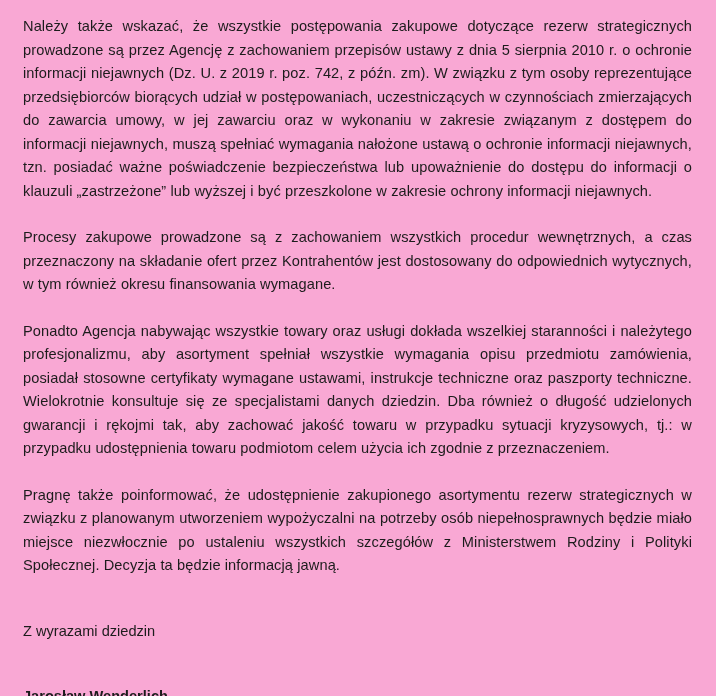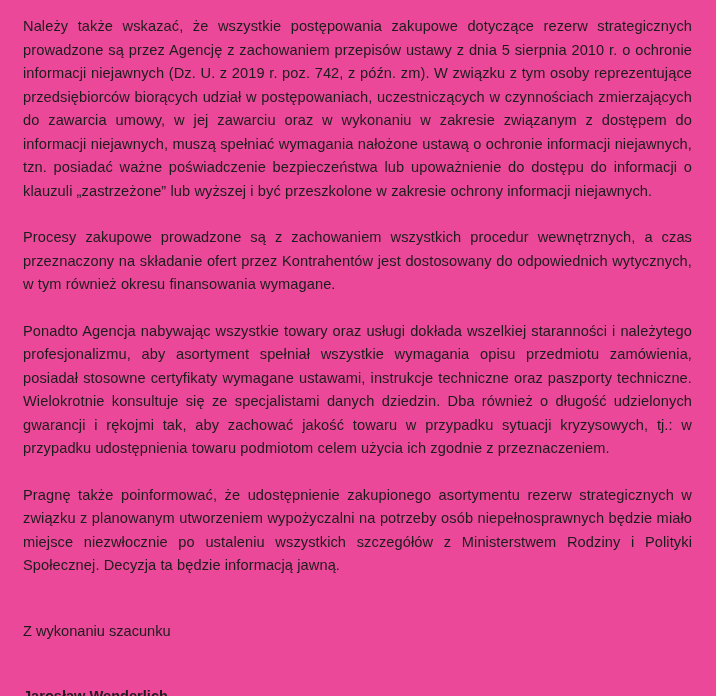--- a/index.html
+++ b/index.html
@@ -4,21 +4,21 @@
 <style>
   html, body {
     margin: 0;
     padding: 0;
     background: #ffffff;
   }
   .page {
     box-sizing: border-box;
     width: 716px;
     height: 696px;
-    background: #ec4899;
+    background: #f9a8d4;
     padding: 15px 24px 0 23px;
     font-family: "Liberation Sans", sans-serif;
     color: #1c1c1c;
     overflow: hidden;
   }
   .para {
     margin: 0 0 23px 0;
     font-size: 14.6px;
     line-height: 23.5px;
     text-align: justify;
@@ -39,16 +39,16 @@
   }
 </style>
 </head>
 <body>
 
 <div class="page">
   <p class="para">Należy także wskazać, że wszystkie postępowania zakupowe dotyczące rezerw strategicznych prowadzone są przez Agencję z zachowaniem przepisów ustawy z dnia 5 sierpnia 2010 r. o ochronie informacji niejawnych (Dz. U. z 2019 r. poz. 742, z późn. zm). W związku z tym osoby reprezentujące przedsiębiorców biorących udział w postępowaniach, uczestniczących w czynnościach zmierzających do zawarcia umowy, w jej zawarciu oraz w wykonaniu w zakresie związanym z dostępem do informacji niejawnych, muszą spełniać wymagania nałożone ustawą o ochronie informacji niejawnych, tzn. posiadać ważne poświadczenie bezpieczeństwa lub upoważnienie do dostępu do informacji o klauzuli „zastrzeżone” lub wyższej i być przeszkolone w zakresie ochrony informacji niejawnych.</p>
   <p class="para">Procesy zakupowe prowadzone są z zachowaniem wszystkich procedur wewnętrznych, a czas przeznaczony na składanie ofert przez Kontrahentów jest dostosowany do odpowiednich wytycznych, w tym również okresu finansowania wymagane.</p>
   <p class="para">Ponadto Agencja nabywając wszystkie towary oraz usługi dokłada wszelkiej staranności i należytego profesjonalizmu, aby asortyment spełniał wszystkie wymagania opisu przedmiotu zamówienia, posiadał stosowne certyfikaty wymagane ustawami, instrukcje techniczne oraz paszporty techniczne. Wielokrotnie konsultuje się ze specjalistami danych dziedzin. Dba również o długość udzielonych gwarancji i rękojmi tak, aby zachować jakość towaru w przypadku sytuacji kryzysowych, tj.: w przypadku udostępnienia towaru podmiotom celem użycia ich zgodnie z przeznaczeniem.</p>
   <p class="para">Pragnę także poinformować, że udostępnienie zakupionego asortymentu rezerw strategicznych w związku z planowanym utworzeniem wypożyczalni na potrzeby osób niepełnosprawnych będzie miało miejsce niezwłocznie po ustaleniu wszystkich szczegółów z Ministerstwem Rodziny i Polityki Społecznej. Decyzja ta będzie informacją jawną.</p>
-  <p class="closing">Z wykonaniu szacunku</p>
+  <p class="closing">Z wyrazami dziedzin</p>
   <p class="sig-name">Jarosław Wenderlich</p>
 
 </div>
 
 </body></html>

